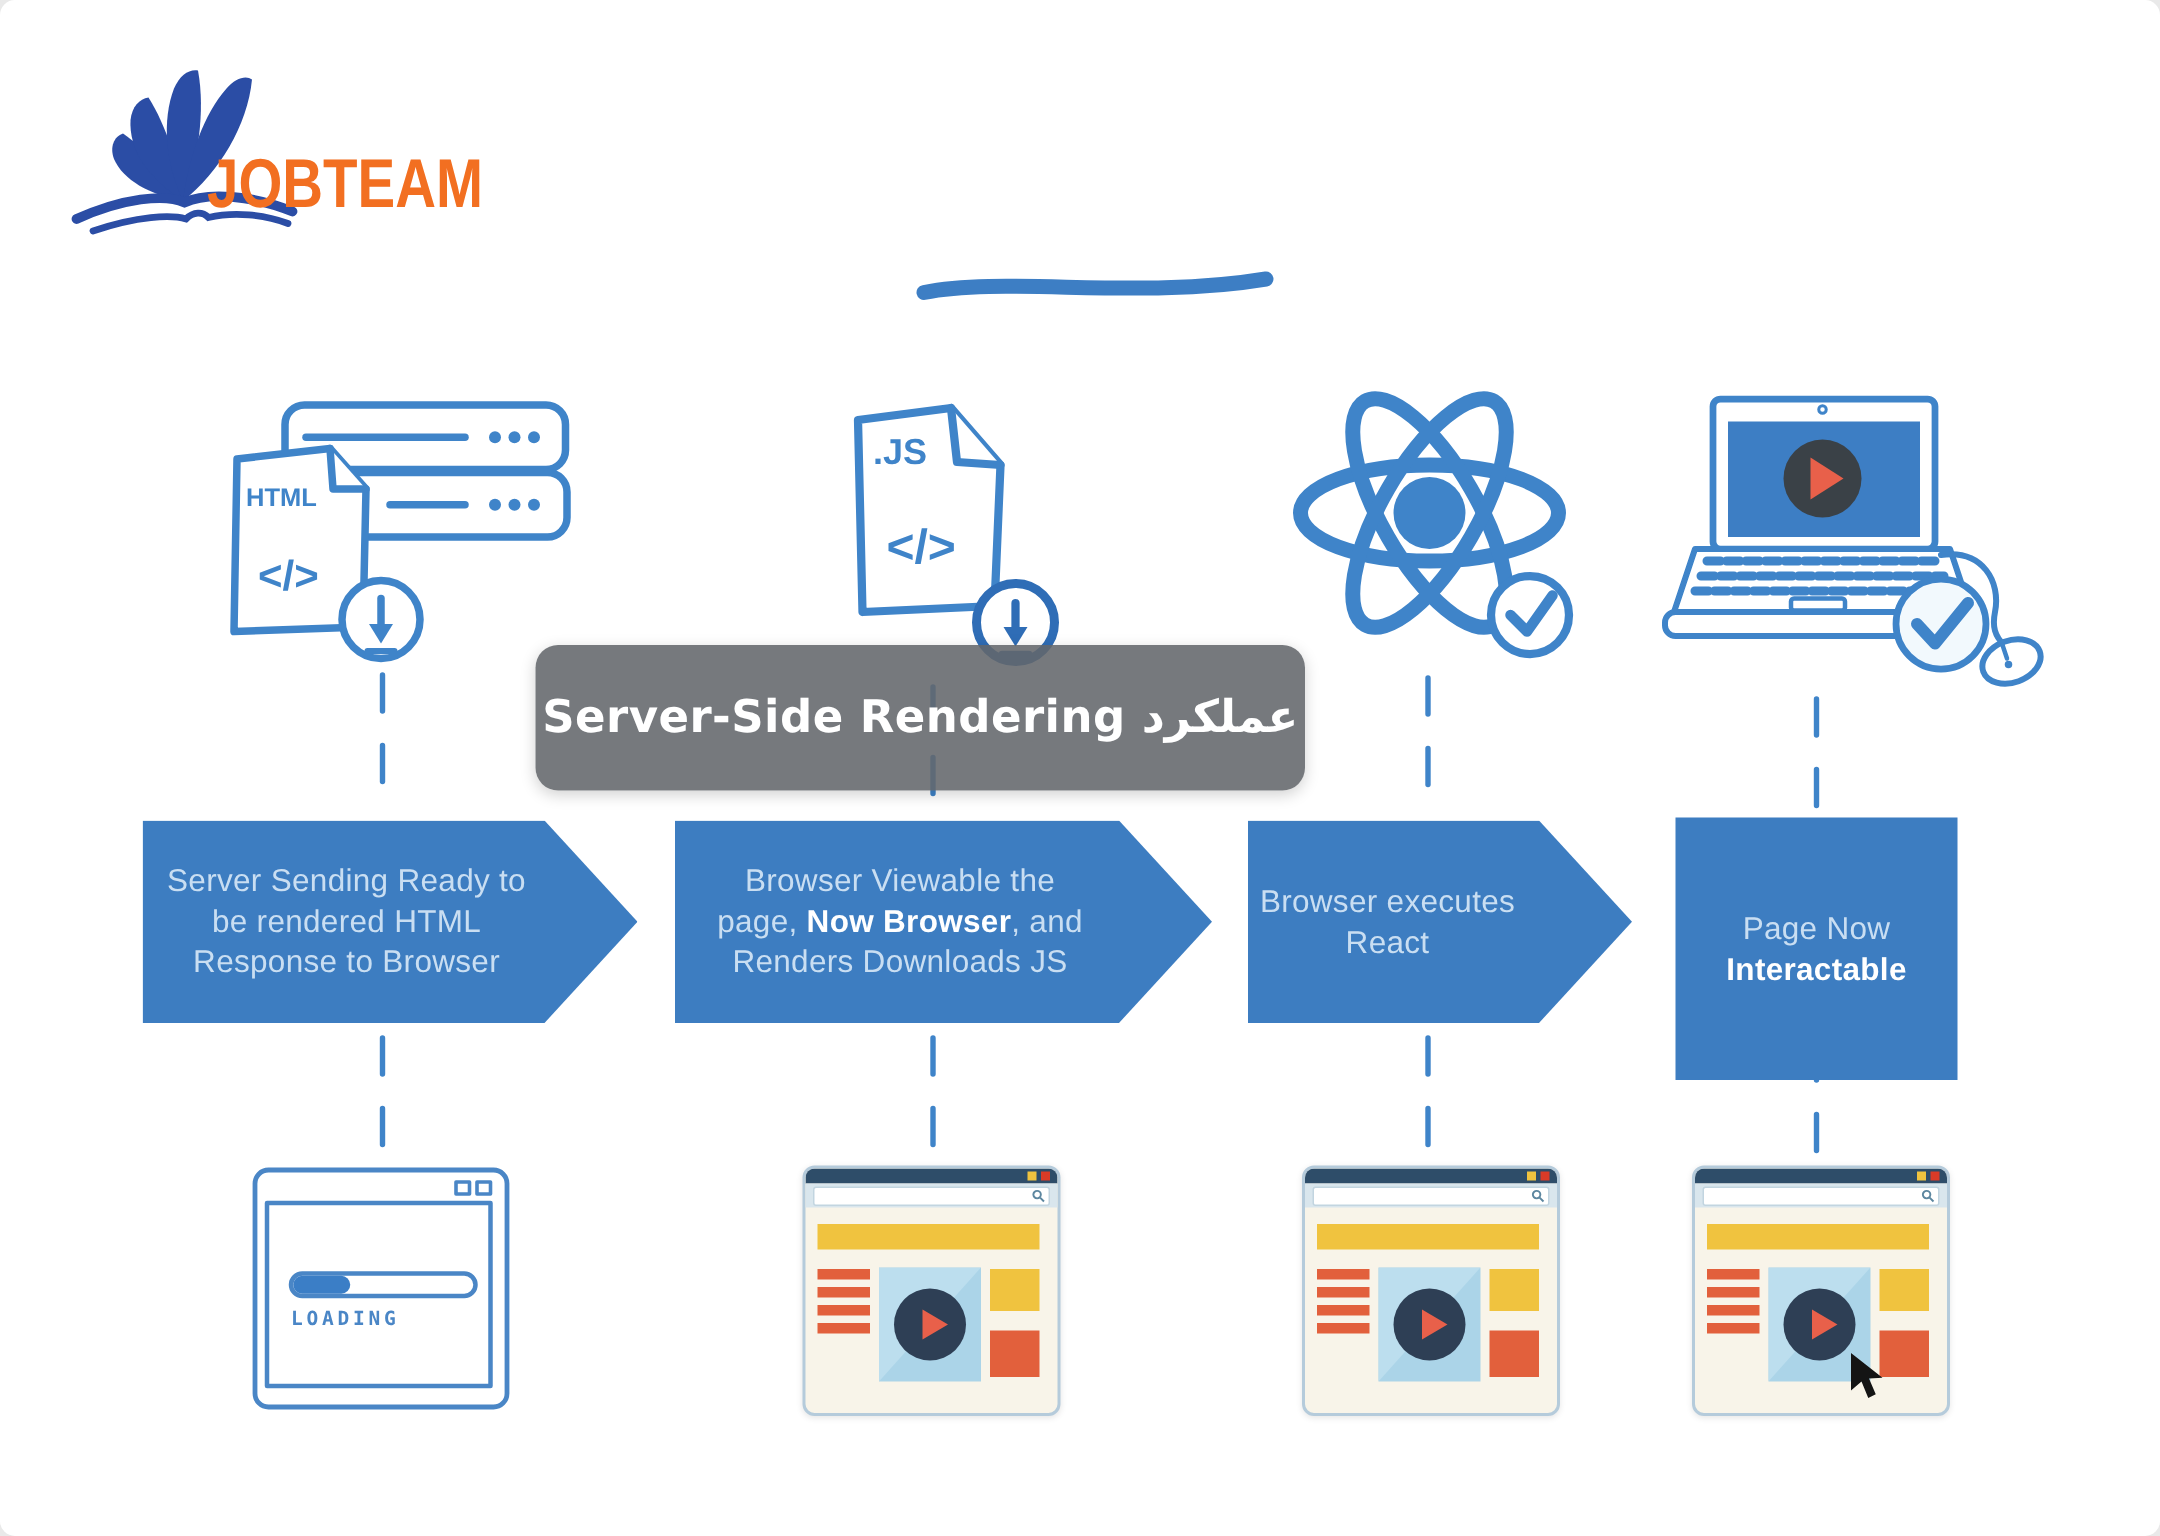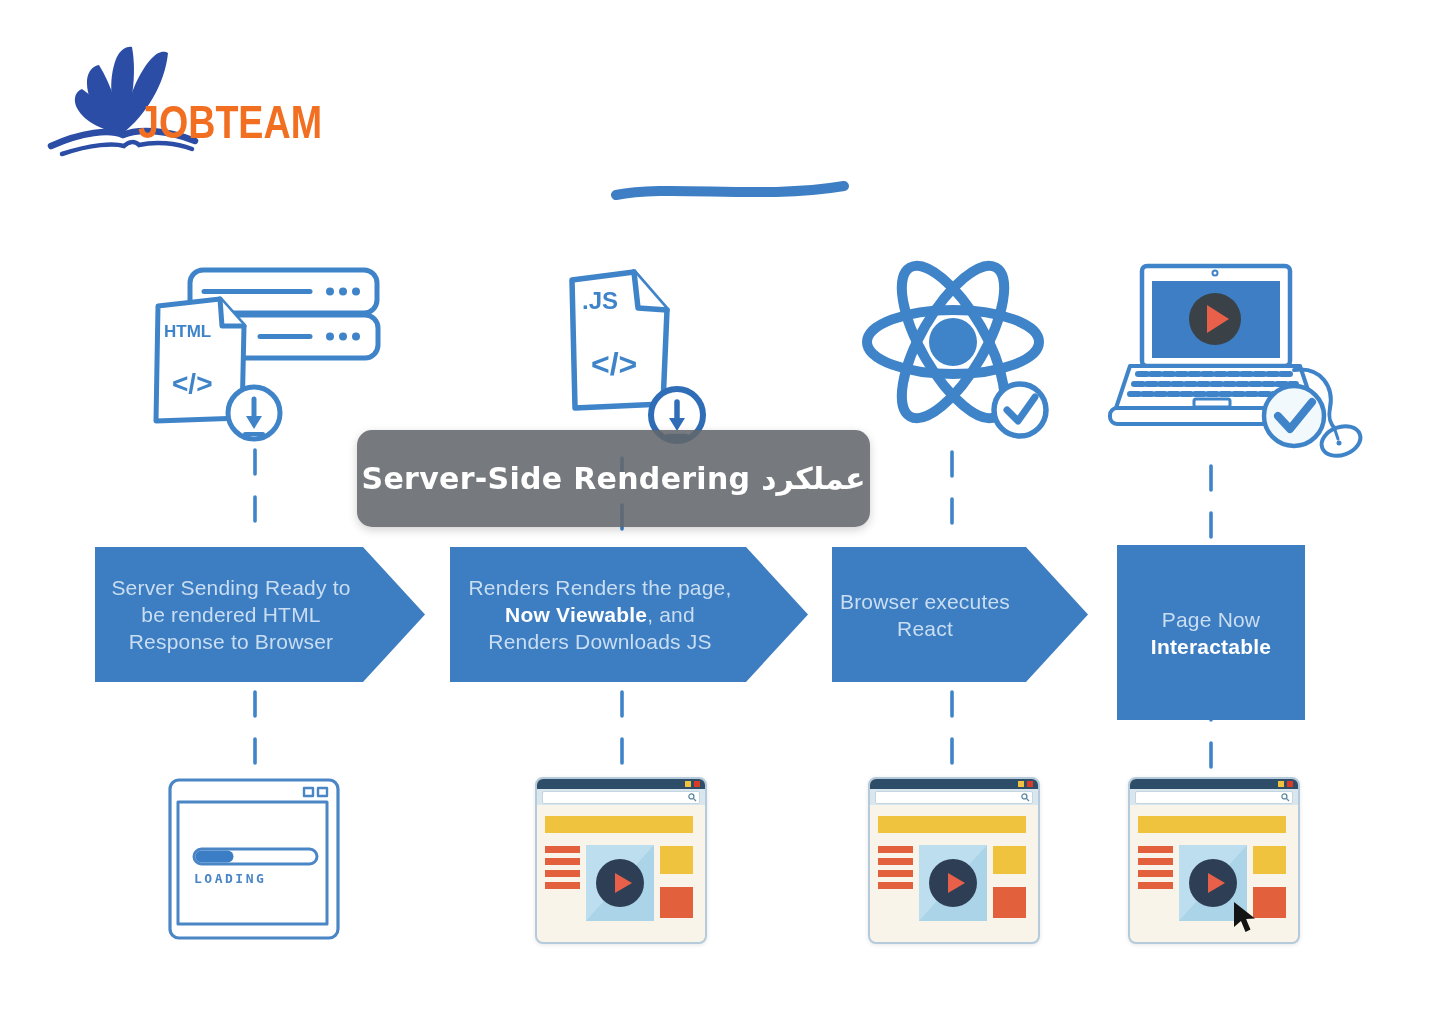--- a/index.html
+++ b/index.html
@@ -1,18 +1,18 @@
 <!DOCTYPE html>
 <html><head>
 <meta charset="utf-8">
 <style>
   html,body{margin:0;padding:0;background:#e9e9e9;}
   .canvas{
     position:relative;width:1440px;height:1024px;background:#ffffff;
-    font-family:"Liberation Sans",sans-serif;overflow:hidden;margin:0 auto;
+    font-family:"Liberation Sans",sans-serif;overflow:hidden;margin:0 auto;border-radius:10px;
   }
   .abs{position:absolute;}
 
   
   .logo-svg{left:46px;top:42px;width:285px;height:122px;}
   .ssr-title{
     left:580px;top:52px;width:300px;text-align:center;
     font-size:112px;font-weight:700;color:#3d7ec4;letter-spacing:3px;line-height:1.1;
   }
   .ssr-underline{left:610px;top:180px;width:240px;height:26px;}
@@ -189,21 +189,21 @@
   </svg>
 
   <div class="abs tooltip">
     <span>Server-Side Rendering عملکرد</span>
   </div>
 
   <div class="abs step step-arrow step-1">
     <span><span>Server Sending Ready to be rendered HTML Response to Browser</span><b></b><span></span></span>
   </div>
   <div class="abs step step-arrow step-2">
-    <span><span>Renders Renders the page, </span><b>Now Viewable</b><span>, and Renders Downloads JS</span></span>
+    <span><span>Browser Viewable the page, </span><b>Now Browser</b><span>, and Renders Downloads JS</span></span>
   </div>
   <div class="abs step step-arrow step-3">
     <span><span>Browser executes React</span><b></b><span></span></span>
   </div>
   <div class="abs step step-4">
     <span><span>Page Now </span><b>Interactable</b><span></span></span>
   </div>
 
   <svg class="abs sketch-browser" viewBox="0 0 174 168">
     <g stroke="#4a86c6" fill="none" stroke-linecap="round" stroke-linejoin="round">

